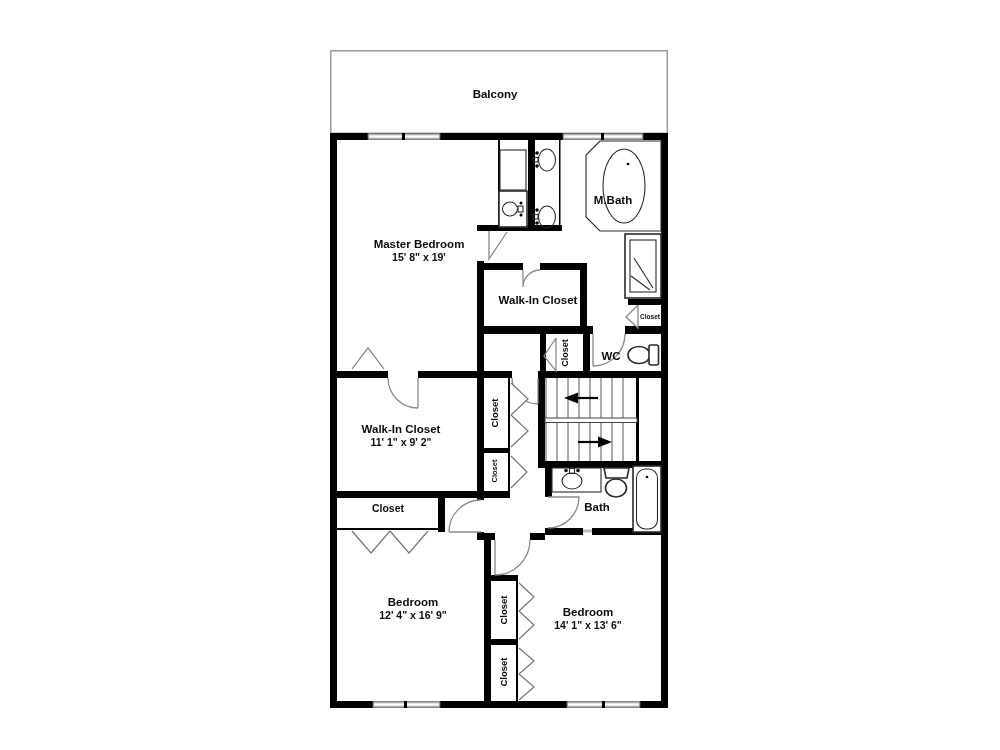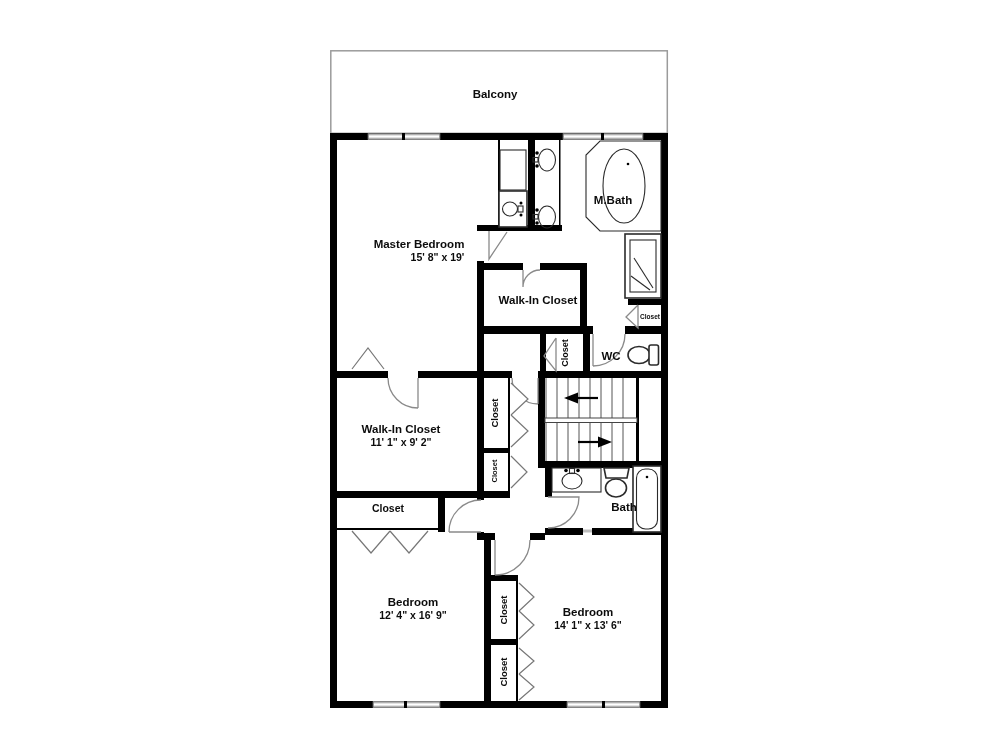--- a/index.html
+++ b/index.html
@@ -248,21 +248,21 @@
       <polyline class="chev" points="519,611 534,625 519,639"></polyline>
       <polyline class="chev" points="519,648 534,661 519,674"></polyline>
       <polyline class="chev" points="519,674 534,687 519,700"></polyline>
     </g>
   </svg>
 
   <div class="lbl fs12" style="left:495px;top:94px;">
     <span class="name">Balcony</span>
   </div>
 
-  <div class="lbl" style="left:419px;top:251px;text-align:right;">
+  <div class="lbl" style="left:419px;top:251px;">
     <span class="name">Master Bedroom</span>
     <span class="dims">15' 8" x 19'</span>
   </div>
 
   <div class="lbl" style="left:613px;top:200px;">
     <span class="name">M.Bath</span>
   </div>
 
   <div class="lbl" style="left:538px;top:300px;">
     <span class="name">Walk-In Closet</span>
@@ -290,21 +290,21 @@
 
   <div class="lbl" style="left:401px;top:436px;">
     <span class="name">Walk-In Closet</span>
     <span class="dims">11' 1" x 9' 2"</span>
   </div>
 
   <div class="lbl" style="left:388px;top:509px;">
     <span class="name" style="font-size:10.5px;">Closet</span>
   </div>
 
-  <div class="lbl" style="left:624px;top:507px;text-align:right;">
+  <div class="lbl" style="left:597px;top:507px;text-align:right;">
     <span class="name">Bath</span>
   </div>
 
   <div class="lbl" style="left:413px;top:609px;">
     <span class="name">Bedroom</span>
     <span class="dims">12' 4" x 16' 9"</span>
   </div>
 
   <div class="vlbl fs95" style="left:503px;top:610px;">
     <span>Closet</span>

